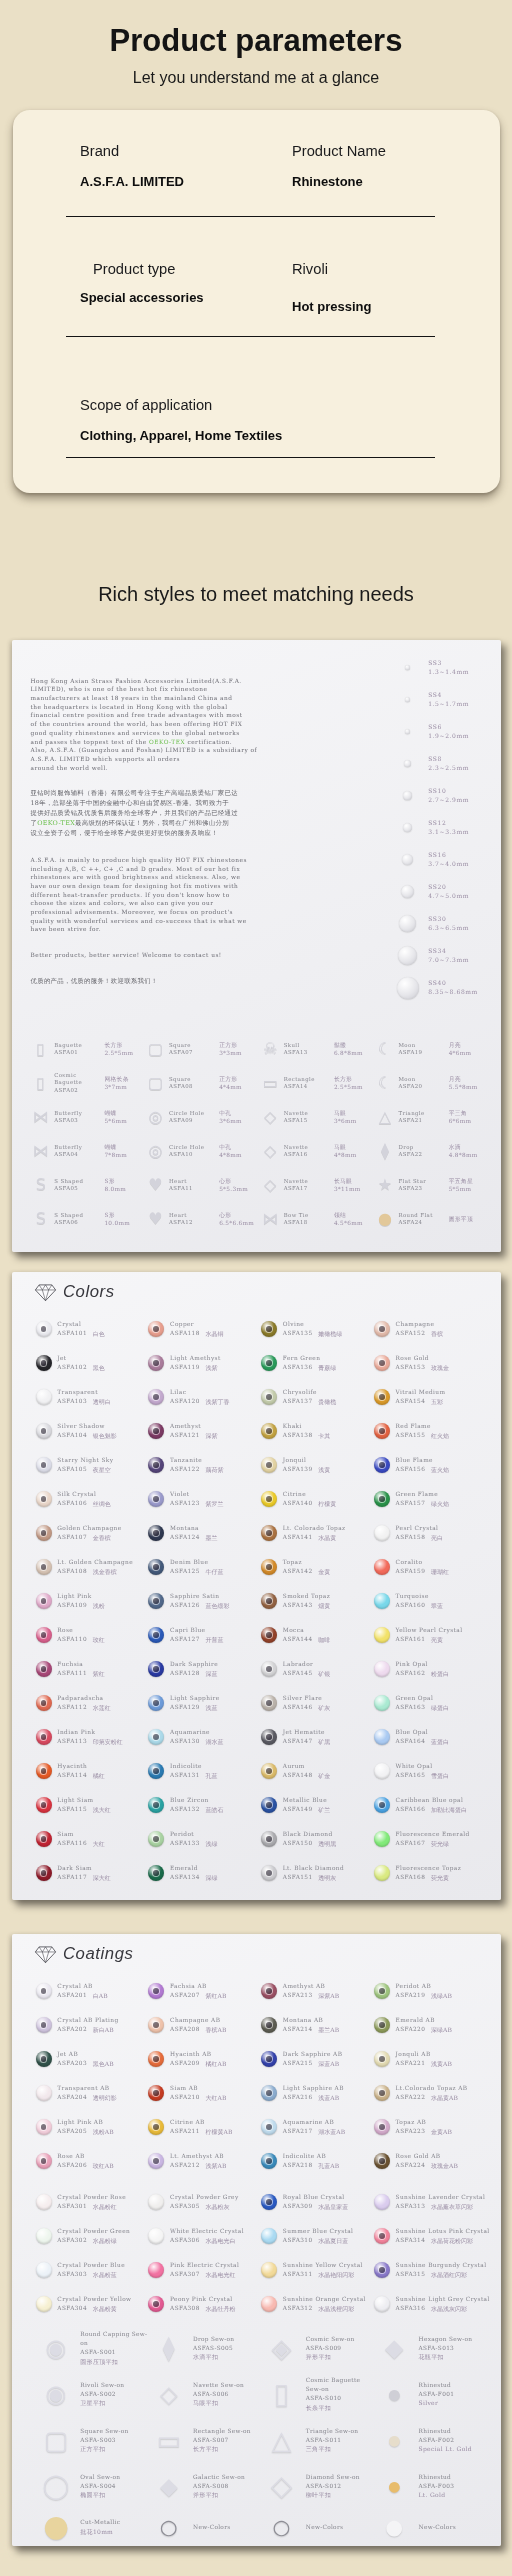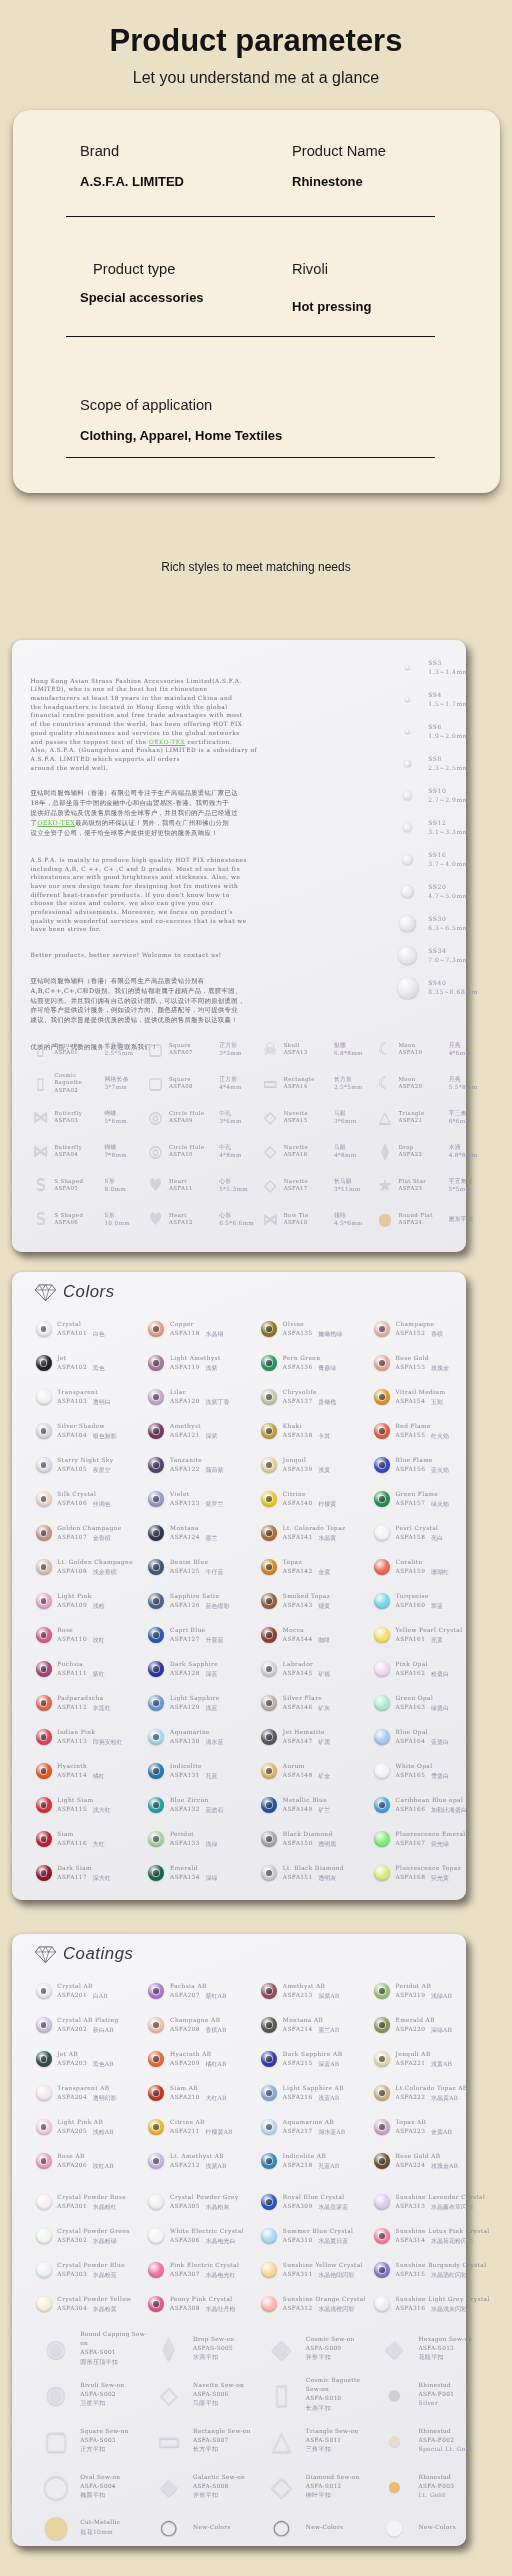--- a/index.html
+++ b/index.html
@@ -12,35 +12,35 @@
       font-size:16px;color:#1a1a1a;}
   
   .card{position:absolute;left:13px;top:110px;width:487px;height:383px;background:#f7f0de;
         border-radius:16.7px;box-shadow:0 5.1px 9px rgba(70,60,45,.45),0 1.3px 2.6px rgba(70,60,45,.25);}
   .card .lbl{position:absolute;font-size:14.7px;color:#1b1b1d;}
   .card .val{position:absolute;font-size:13px;font-weight:700;color:#0e0e0e;line-height:1.08;}
   .rule{position:absolute;left:53px;width:369px;border-top:1.9px solid #141414;}
   
   .h2{position:absolute;left:0;top:533px;width:100%;text-align:center;
       font-size:33px;font-weight:700;color:#141414;}
-  .h2sub{position:absolute;left:0;top:560px;width:100%;text-align:center;font-size:12px;color:#1a1a1a;}
+  .h2sub{position:absolute;left:0;top:583px;width:100%;text-align:center;font-size:20px;color:#1a1a1a;}
   
-  .panel{position:absolute;left:11.5px;width:454px;border-radius:10px;
+  .panel{position:absolute;left:11.5px;width:489px;border-radius:2px;
          background:linear-gradient(160deg,#f6f6f8 0%,#efeff2 55%,#e9e9ed 100%);
          box-shadow:4.5px 5.8px 7.7px rgba(48,44,38,.55),-1.3px 1.9px 4.5px rgba(48,44,38,.2);}
   .p1{top:640px;height:612px;}
   .p2{top:1272px;height:628px;}
   .p3{top:1934px;height:612px;}
   
   .intro{position:absolute;left:19px;top:28px;width:333px;color:#6b6b73;
          font-family:"DejaVu Serif",serif;font-size:5.8px;letter-spacing:0.5px;line-height:1.5;
          white-space:pre-line;}
   .intro p{margin:0 0 8.3px 0;}
   .intro p.zh{font-size:6.4px;letter-spacing:0.3px;line-height:1.55;color:#636369;}
-  .link{color:#6abf4b;text-decoration:underline;cursor:pointer;text-align:right;}
+  .link{color:#6abf4b;cursor:pointer;text-align:right;}
   
   .sizes{position:absolute;left:383px;top:11.5px;width:115px;display:flex;flex-direction:column;}
   .sz-entry{height:32px;display:flex;align-items:center;gap:7.7px;}
   .sz-circle{width:26px;display:flex;justify-content:center;flex:none;}
   .sz-dot{width:var(--d,6.4px);height:var(--d,6.4px);border-radius:50%;
           background:radial-gradient(circle at 35% 30%, #ffffff, #e6e6ea 55%, #c8c8cf 100%);
           box-shadow:0 0.6px 1.3px rgba(0,0,0,.18), inset 0 0 1.3px rgba(0,0,0,.12);}
   .sz-text{font-family:"DejaVu Serif",serif;font-size:6px;color:#9a8da4;letter-spacing:0.6px;line-height:1.45;}
   
   .shapes{position:absolute;left:19px;top:392px;width:459px;display:grid;
@@ -130,25 +130,20 @@
       <p>A.S.F.A. is mainly to produce high quality HOT FIX rhinestones
 including A,B, C ++, C+ ,C and D grades. Most of our hot fix
 rhinestones are with good brightness and stickness. Also, we
 have our own design team for designing hot fix motives with
 different heat-transfer products. If you don't know how to
 choose the sizes and colors, we also can give you our
 professional advisements. Moreover, we focus on product's
 quality with wonderful services and co-success that is what we
 have been strive for.</p>
       <p>Better products, better service! Welcome to contact us!</p>
-      <p class="zh">亚钻时尚服饰辅料（香港）有限公司生产高品质烫钻分别有
-A,B,C++,C+,C和D级别。我们的烫钻都隶属于超精产品，底胶牢固、
-钻面更闪亮。并且我们拥有自己的设计团队，可以设计不同的原创烫图，
-亦可给客户提供设计服务，例如设计方向、颜色搭配等，均可提供专业
-建议。我们的宗旨是提供优质的烫钻，提供优质的售后服务以达双赢！</p>
       <p class="zh">优质的产品，优质的服务！欢迎联系我们！</p>
     </div>
 
     <div class="sizes">
 
         <div class="sz-entry">
           <span class="sz-circle">
             <i class="sz-dot" style="--d: 4.5px;"></i>
           </span>
           <div class="sz-text">

